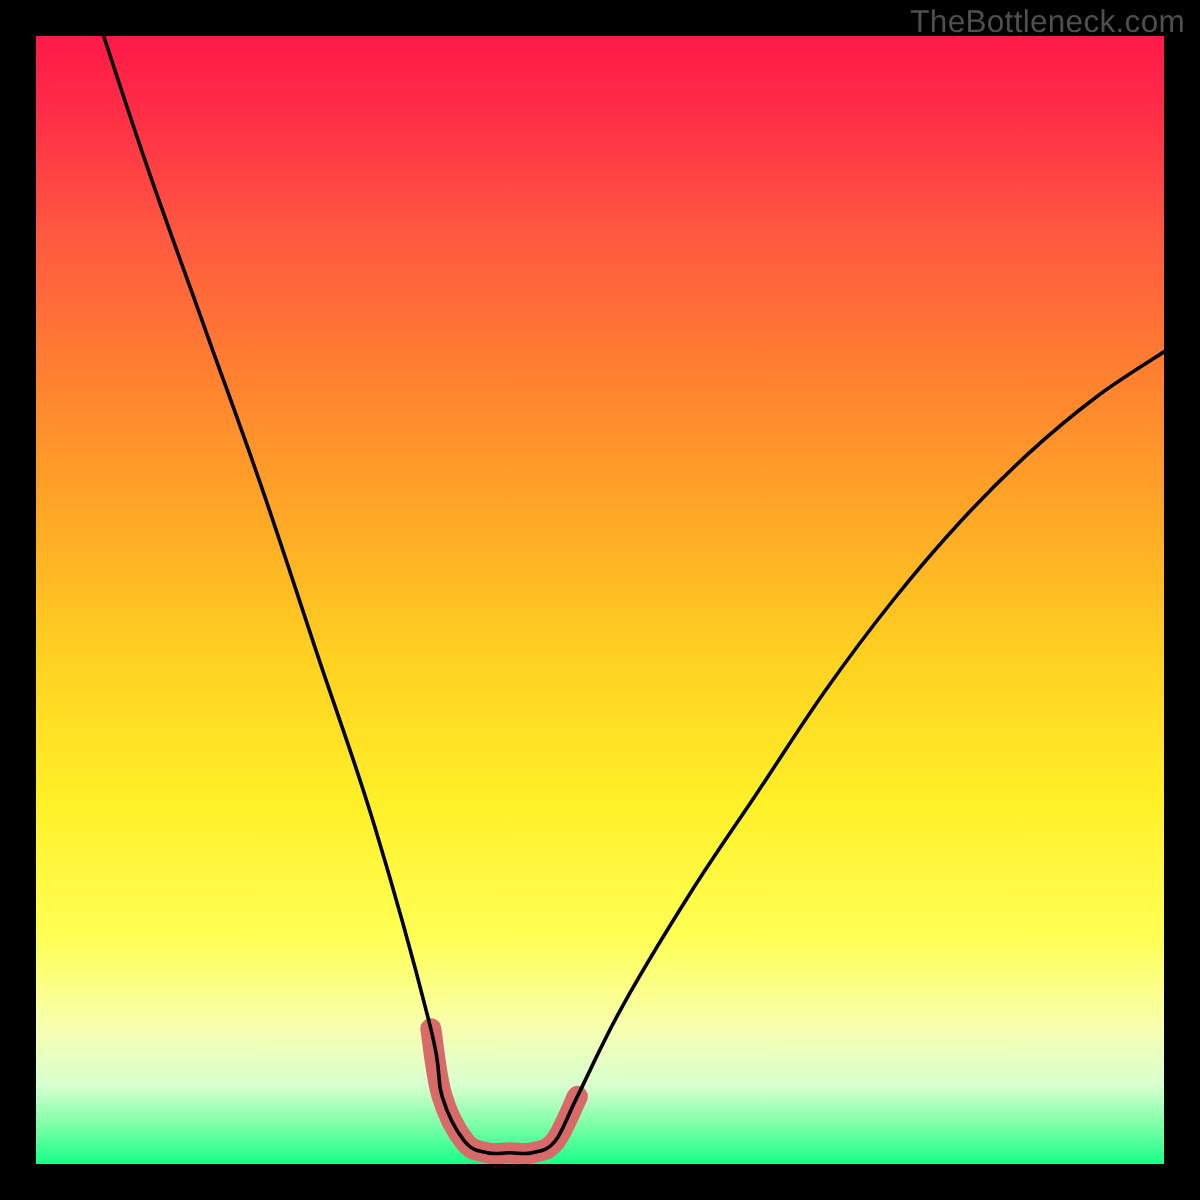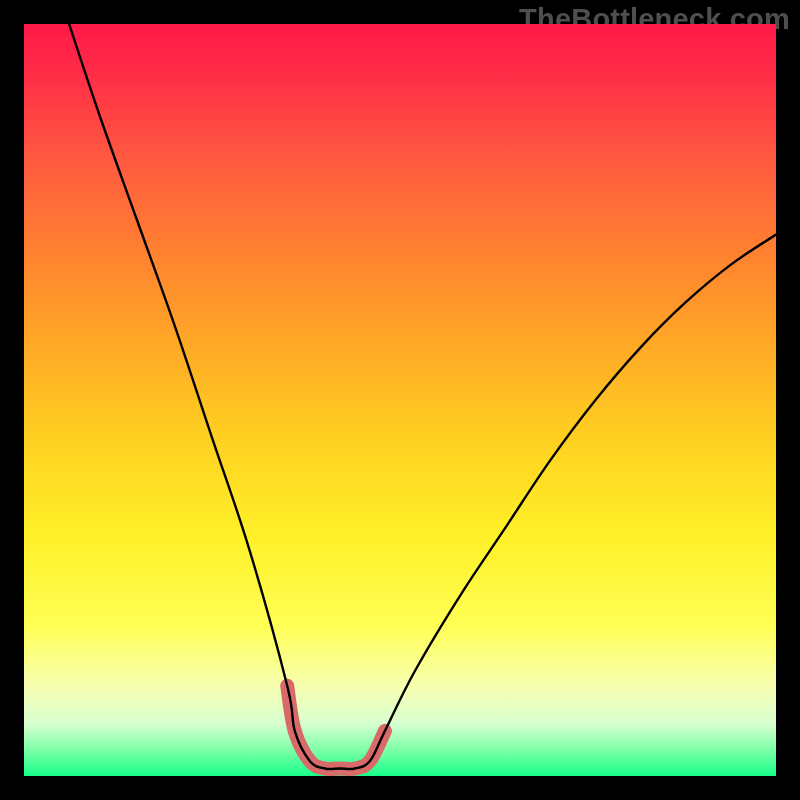--- a/index.html
+++ b/index.html
@@ -31,22 +31,22 @@
   }
   .curve-layer {
     position: absolute;
     inset: 0;
   }
   .watermark {
     position: absolute;
     top: 3px;
     right: 10px;
     color: #4f4f4f;
-    font-size: 29px;
-    font-weight: 700;
+    font-size: 21px;
+    font-weight: 400;
     letter-spacing: 0.2px;
     user-select: none;
   }
 </style>
 </head>
 <body>
 
 <div class="stage">
 
   <div class="watermark">TheBottleneck.com</div>

